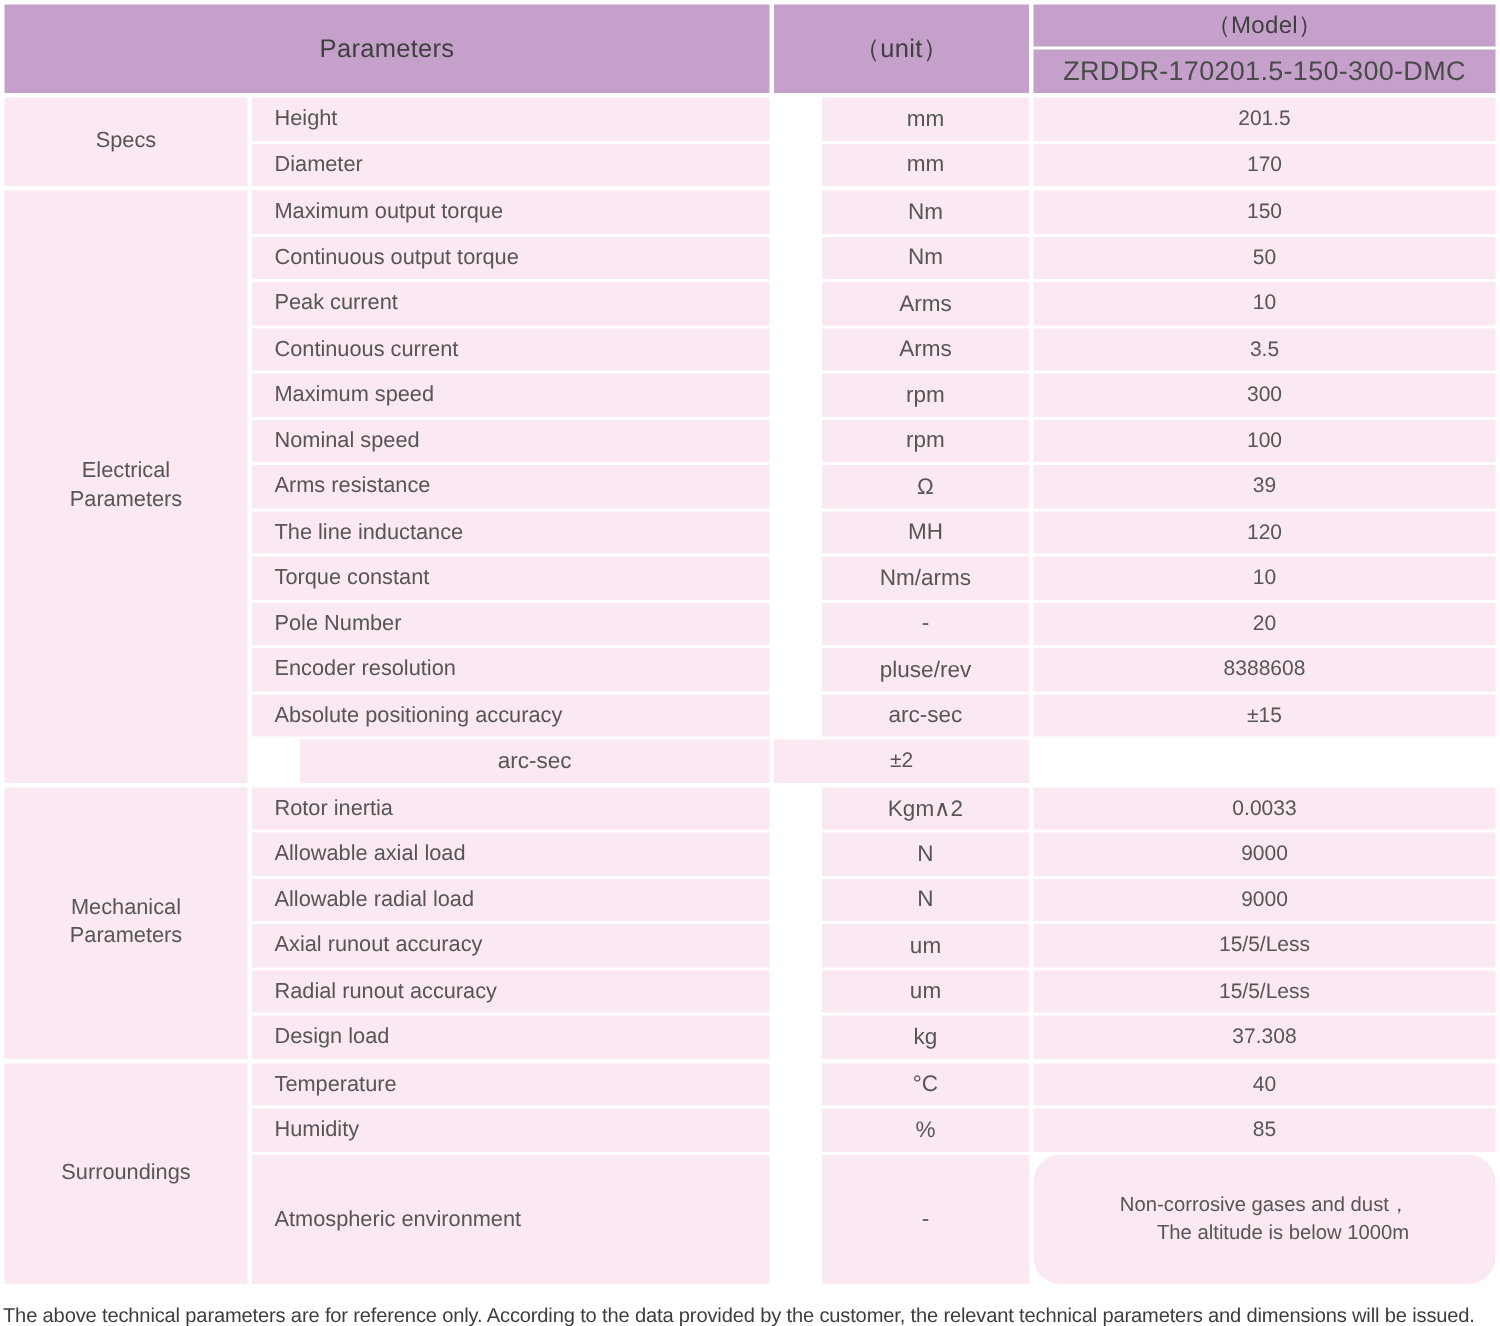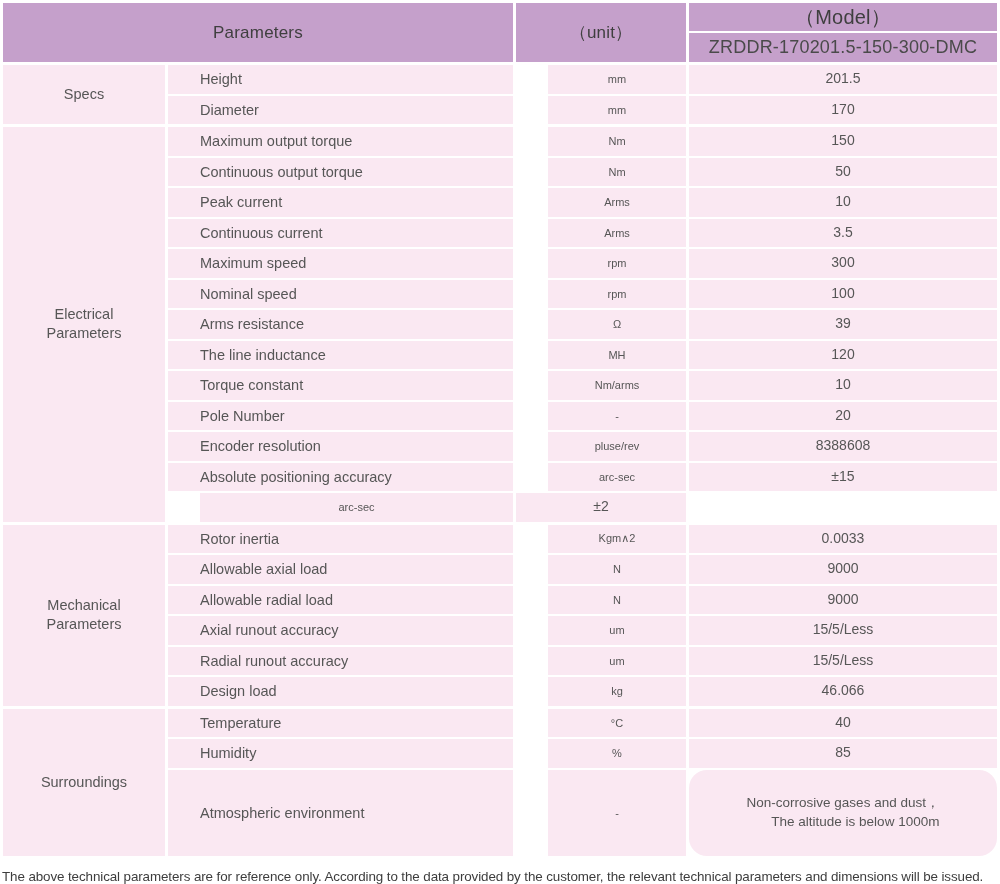--- a/index.html
+++ b/index.html
@@ -33,21 +33,21 @@
     justify-content: center;
     color: #3f3f3f;
     font-size: 17px;
     letter-spacing: .2px;
   }
   .model-col {
     display: flex;
     flex-direction: column;
     row-gap: 2px;
   }
-  .model-top { flex: 0 0 28px; font-size: 20px; }
+  .model-top { flex: 0 0 28px; font-size: 16px; }
   .model-num { flex: 0 0 29px; font-size: 18px; color: #4a4a4a; letter-spacing: .2px; }
   
   .section {
     display: flex;
     column-gap: 3px;
     margin-top: 3px;
   }
   .cat-cell {
     flex: 0 0 162px;
     background: var(--pink);
@@ -75,26 +75,26 @@
   .row.tall { height: 86px; }
   .cell {
     background: var(--pink);
     display: flex;
     align-items: center;
     font-size: 14px;
     color: #565656;
   }
   .cell.param {
     justify-content: flex-start;
-    padding-left: 32px;
+    padding-left: 15px;
     font-size: 14.5px;
   }
   .cell.unit {
     justify-content: center;
-    font-size: 11px;
+    font-size: 15px;
     margin-left: 32px;
   }
   .cell.value {
     justify-content: center;
     text-align: right;
     white-space: pre-line;
     line-height: 1.4;
   }
   .row.tall .cell.value { font-size: 13.5px; border-radius: 18px; }
   
@@ -233,21 +233,21 @@
             <div class="cell value">15/5/Less</div>
           </div>
           <div class="row">
             <div class="cell param">Radial runout accuracy</div>
             <div class="cell unit">um</div>
             <div class="cell value">15/5/Less</div>
           </div>
           <div class="row">
             <div class="cell param">Design load</div>
             <div class="cell unit">kg</div>
-            <div class="cell value">46.066</div>
+            <div class="cell value">37.308</div>
           </div>
         </div>
       </div>
       <div class="section">
         <div class="cat-cell">Surroundings</div>
         <div class="rows">
           <div class="row">
             <div class="cell param">Temperature</div>
             <div class="cell unit">°C</div>
             <div class="cell value">40</div>

